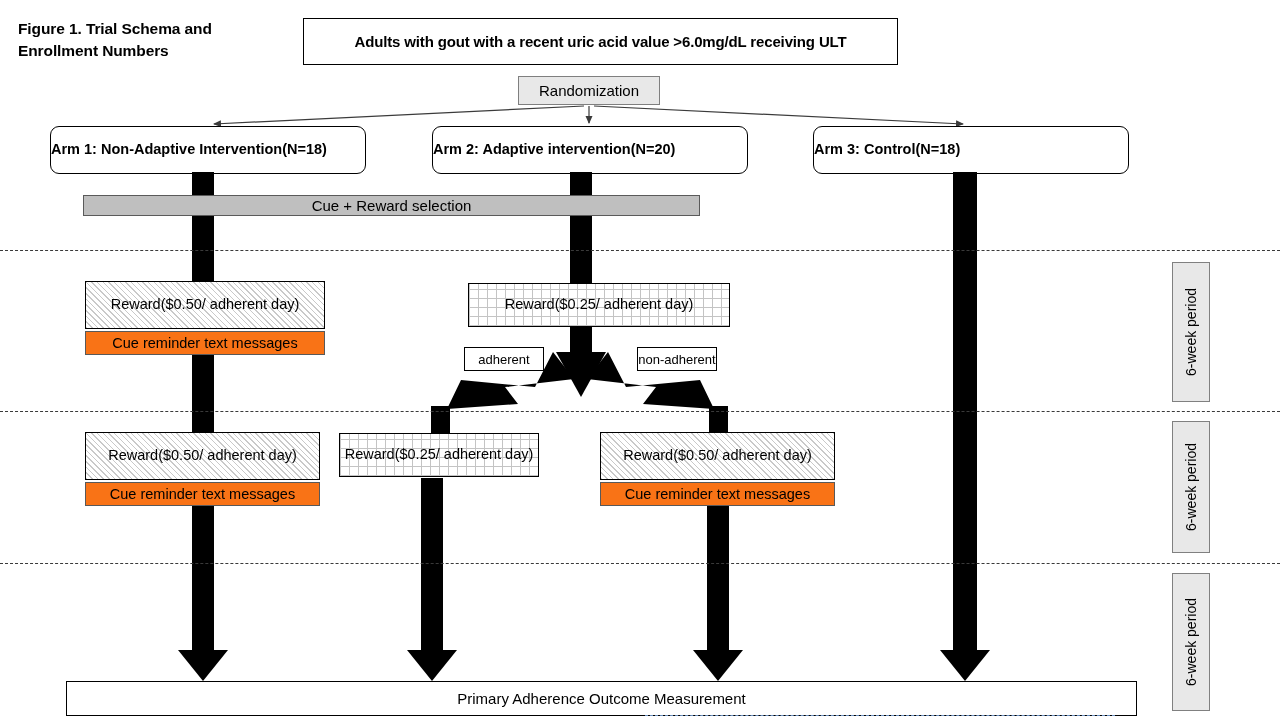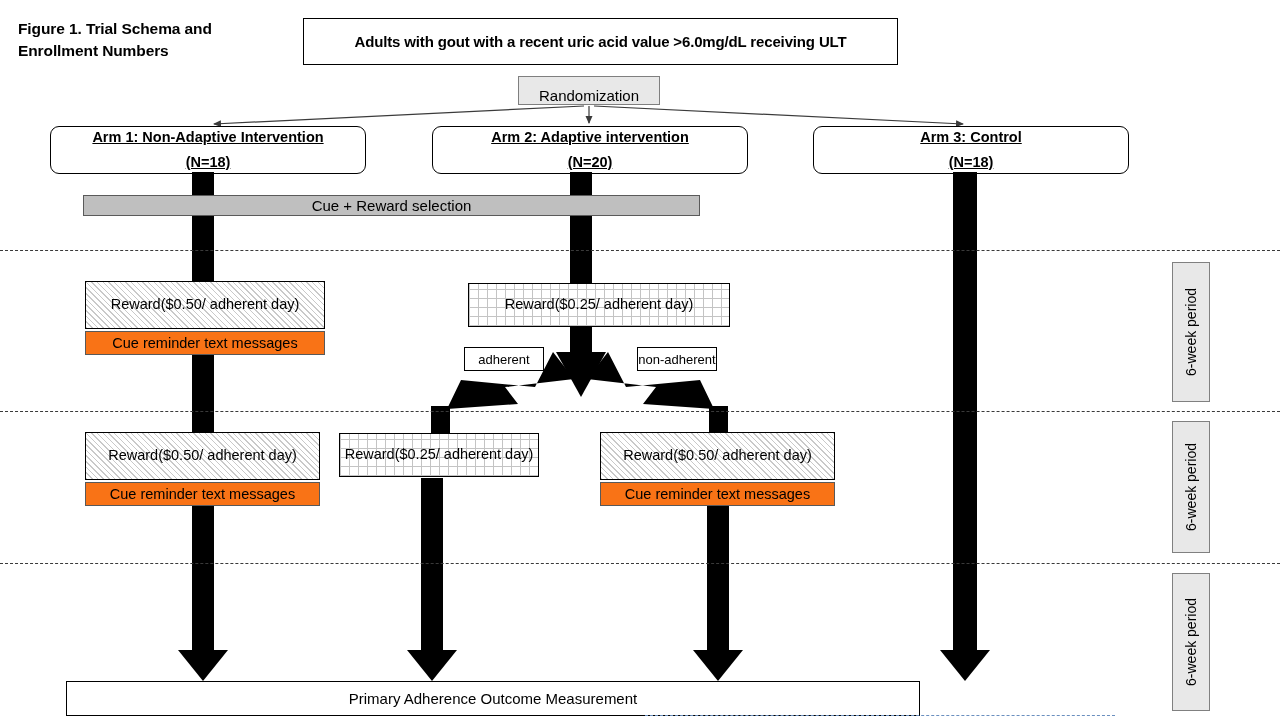--- a/index.html
+++ b/index.html
@@ -37,34 +37,34 @@
     display: flex; align-items: center; justify-content: center;
     font-size: 15px; font-weight: bold;
     letter-spacing: -0.15px;
   }
 
   
   #randomization-box {
     left: 518px; top: 76px; width: 142px; height: 29px;
     border: 1.3px solid #7f7f7f;
     background: #e8e8e8;
-    display: flex; align-items: flex-end; justify-content: center;
+    display: flex; align-items: center; justify-content: center;
     font-size: 15px;
   }
 
   
   .arm-box {
     border: 1.4px solid #000;
     border-radius: 9px;
     background: #fff;
-    display: flex; flex-direction: column;
-    align-items: center; justify-content: space-between;
+    display: flex; flex-direction: row;
+    align-items: center; justify-content: flex-start;
     font-size: 14.5px; font-weight: bold;
     line-height: 1.45;
-    top: 126px; height: 48px; text-decoration: underline;
+    top: 126px; height: 48px;
   }
   #arm-1-box { left: 50px;  width: 316px; }
   #arm-2-box { left: 432px; width: 316px; }
   #arm-3-box { left: 813px; width: 316px; }
 
   
   .flow-bar { background: #000; }
 
   
   #cue-reward-selection-bar {
@@ -136,21 +136,21 @@
     writing-mode: vertical-rl;
     transform: rotate(180deg);
     white-space: nowrap;
   }
   #period-label-1 { top: 262px; height: 140px; }
   #period-label-2 { top: 421px; height: 132px; }
   #period-label-3 { top: 573px; height: 138px; }
 
   
   #outcome-bar {
-    left: 66px; top: 681px; width: 854px; height: 35px;
+    left: 66px; top: 681px; width: 1071px; height: 35px;
     border: 1.4px solid #000;
     background: #fff;
     display: flex; align-items: center; justify-content: center;
     font-size: 15px;
   }
   #outcome-underline {
     left: 645px; top: 715px; width: 470px; height: 0;
     border-top: 1.2px dashed #6a8fbf;
   }
 

